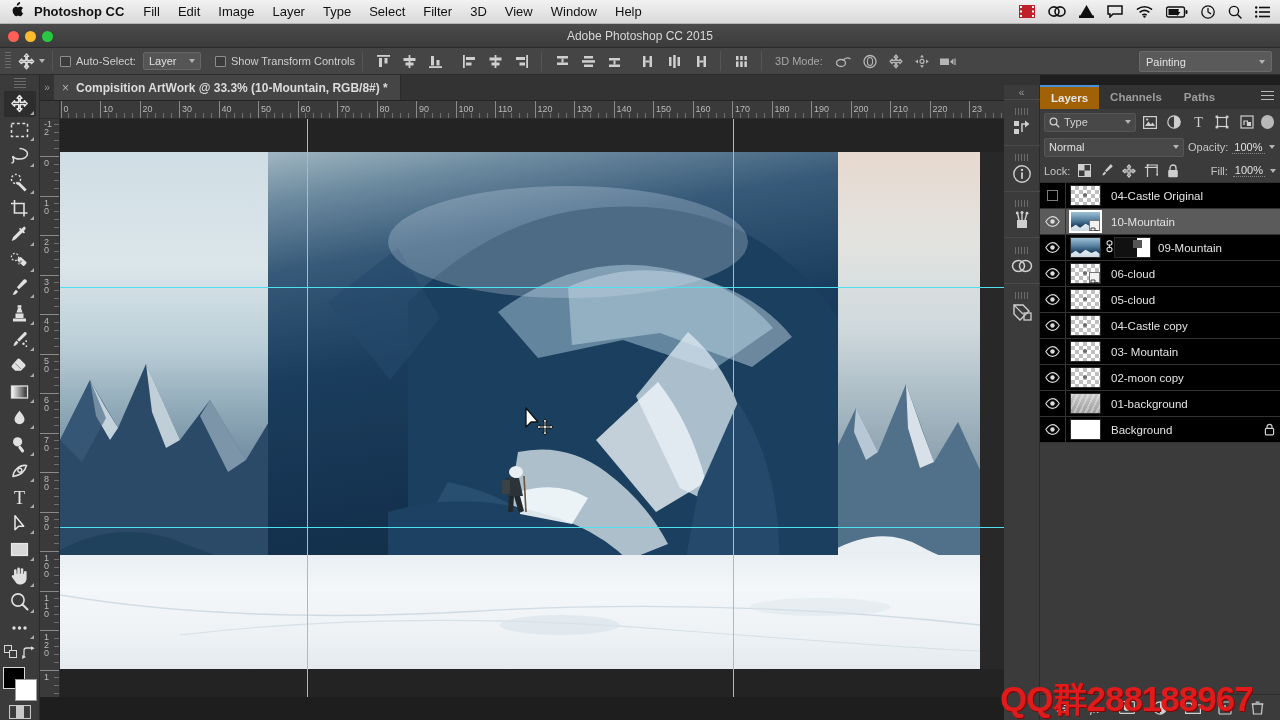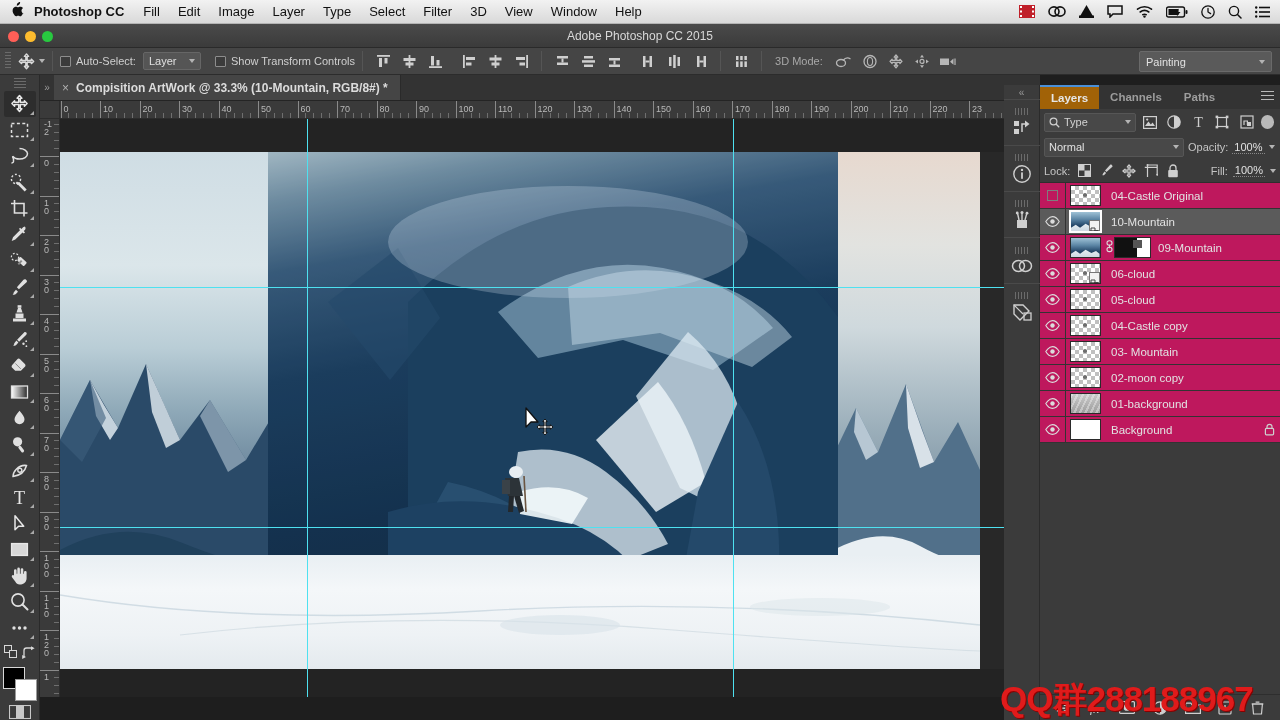--- a/index.html
+++ b/index.html
@@ -197,21 +197,21 @@
   .op-lbl { font-size: 11px; color: #c4c4c4; }
   .op-val { font-size: 11px; color: #e0e0e0; border-bottom: 1px dotted #888; padding: 0 2px; }
 
   .lock-row { height: 24px; display: flex; align-items: center; padding: 0 4px; gap: 5px; border-bottom: 1px solid #2e2e2e;}
   .lock-lbl { font-size: 11px; color: #c4c4c4; margin-right: 1px; }
   .lic { width: 17px; height: 17px; display:flex; align-items:center; justify-content:center; }
 
   .layer-list { flex: 1; overflow: hidden; }
   .layer-row {
     height: 26px; display: flex; align-items: center;
-    border-bottom: 1px solid #333; background: #be185d;
+    border-bottom: 1px solid #333; background: #000000;
   }
   .layer-row.selected { background: #5b5b5b; }
   .eye-cell { width: 26px; display: flex; align-items: center; justify-content: center; border-right: 1px solid #333; height: 100%; }
   .thumb-cell { width: 38px; display: flex; align-items: center; justify-content: center; }
   .thumb {
     width: 31px; height: 21px; border: 1px solid #2a2a2a; position: relative; overflow: hidden;
     background-image:
       linear-gradient(45deg, #bfbfbf 25%, transparent 25%, transparent 75%, #bfbfbf 75%),
       linear-gradient(45deg, #bfbfbf 25%, #fff 25%, #fff 75%, #bfbfbf 75%);
     background-size: 8px 8px; background-position: 0 0, 4px 4px;

